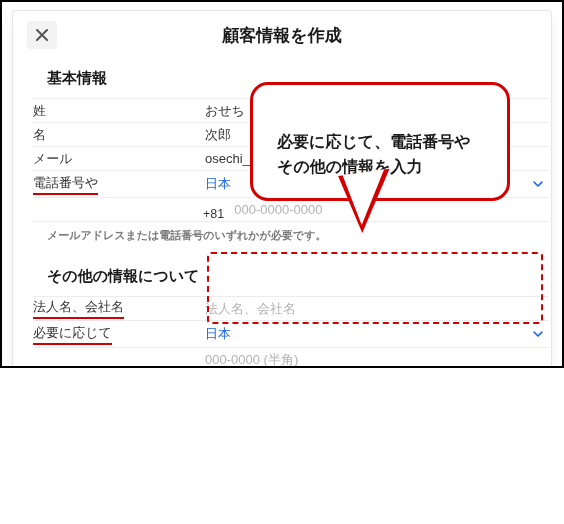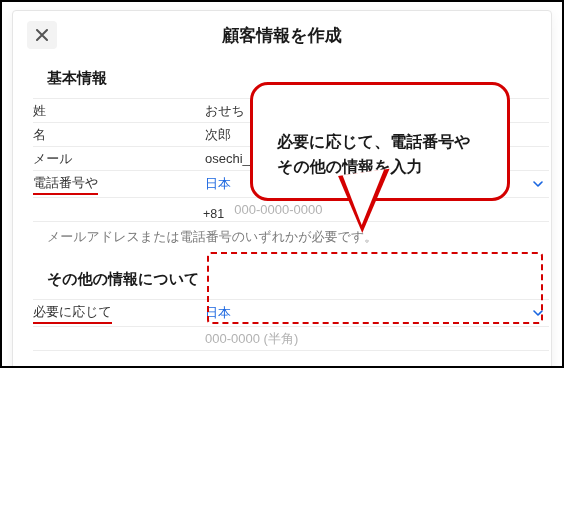--- a/index.html
+++ b/index.html
@@ -57,21 +57,21 @@
     width: 100%; border: none; outline: none; font-size: 13px;
     color: #333; background: transparent; padding: 4px 2px;
   }
   .text-input::placeholder { color: #b2b2b2; }
   .select-row {
     display: flex; align-items: center; justify-content: space-between;
     font-size: 13px; color: #1a66e0; padding: 4px 6px 4px 2px;
   }
   .chev { width: 10px; height: 10px; flex-shrink: 0; color: #1a66e0; }
   .helper-text {
-    font-size: 13px; color: #7a7a7a; padding: 6px 14px 18px 14px;
+    font-size: 11px; color: #7a7a7a; padding: 6px 14px 18px 14px; font-weight: bold;
   }
   .phone-input-row { padding: 8px 12px 8px 6px; }
   .phone-wrap { display: flex; align-items: flex-end; gap: 8px; }
   .dial-code { font-size: 12.5px; color: #333; }
   .red-dashed {
     position: absolute; border: 2.5px dashed #d40000; border-radius: 4px;
     pointer-events: none; z-index: 3;
   }
   .footer {
     flex: 0 0 auto; display: flex; justify-content: flex-end;
@@ -160,20 +160,24 @@
         </tr>
       </tbody>
         </table>
 
       <div class="helper-text">メールアドレスまたは電話番号のいずれかが必要です。</div>
 
       <div class="section-title">その他の情報について</div>
 
       <table class="form-table">
         <tbody>
+            <tr>
+          <td class="label-cell"><span class="lbl red-underline">法人名、会社名</span></td>
+          <td class="value-cell"><input class="text-input" placeholder="法人名、会社名" style=""></td>
+        </tr>
         <tr>
           <td class="label-cell"><span class="lbl red-underline">必要に応じて</span></td>
           <td class="value-cell">
             <div class="select-row">
               <span>日本</span>
               <svg class="chev" viewBox="0 0 10 10">
                     <path d="M1 3 L5 7 L9 3" stroke="currentColor" stroke-width="1.6" fill="none" stroke-linecap="round" stroke-linejoin="round"></path>
                   </svg>
             </div>
           </td>

